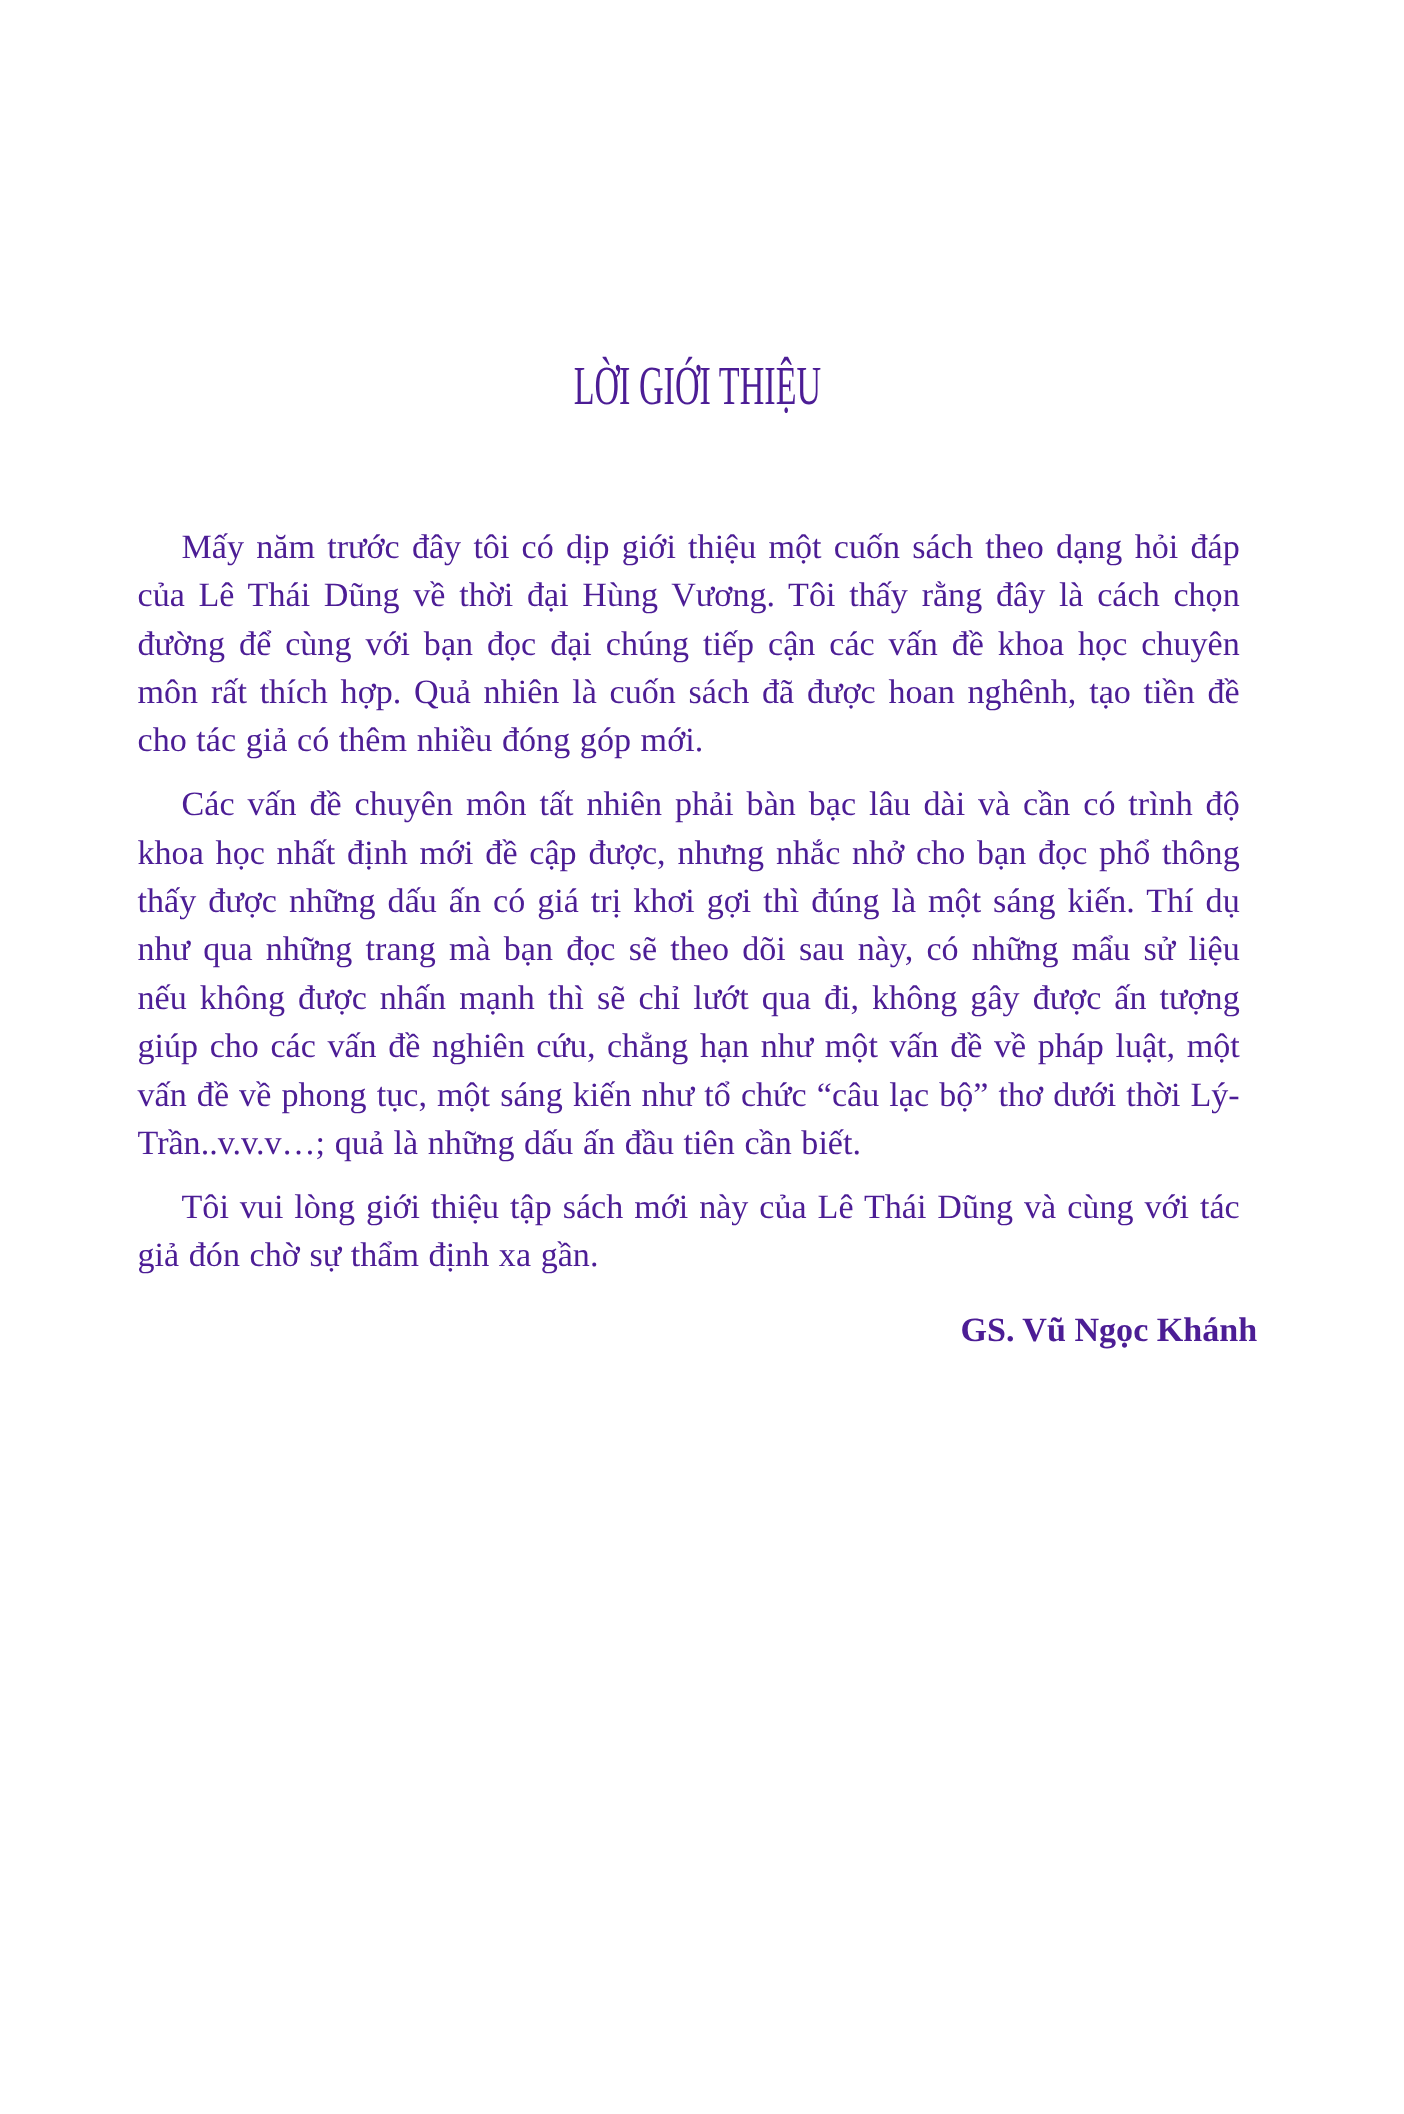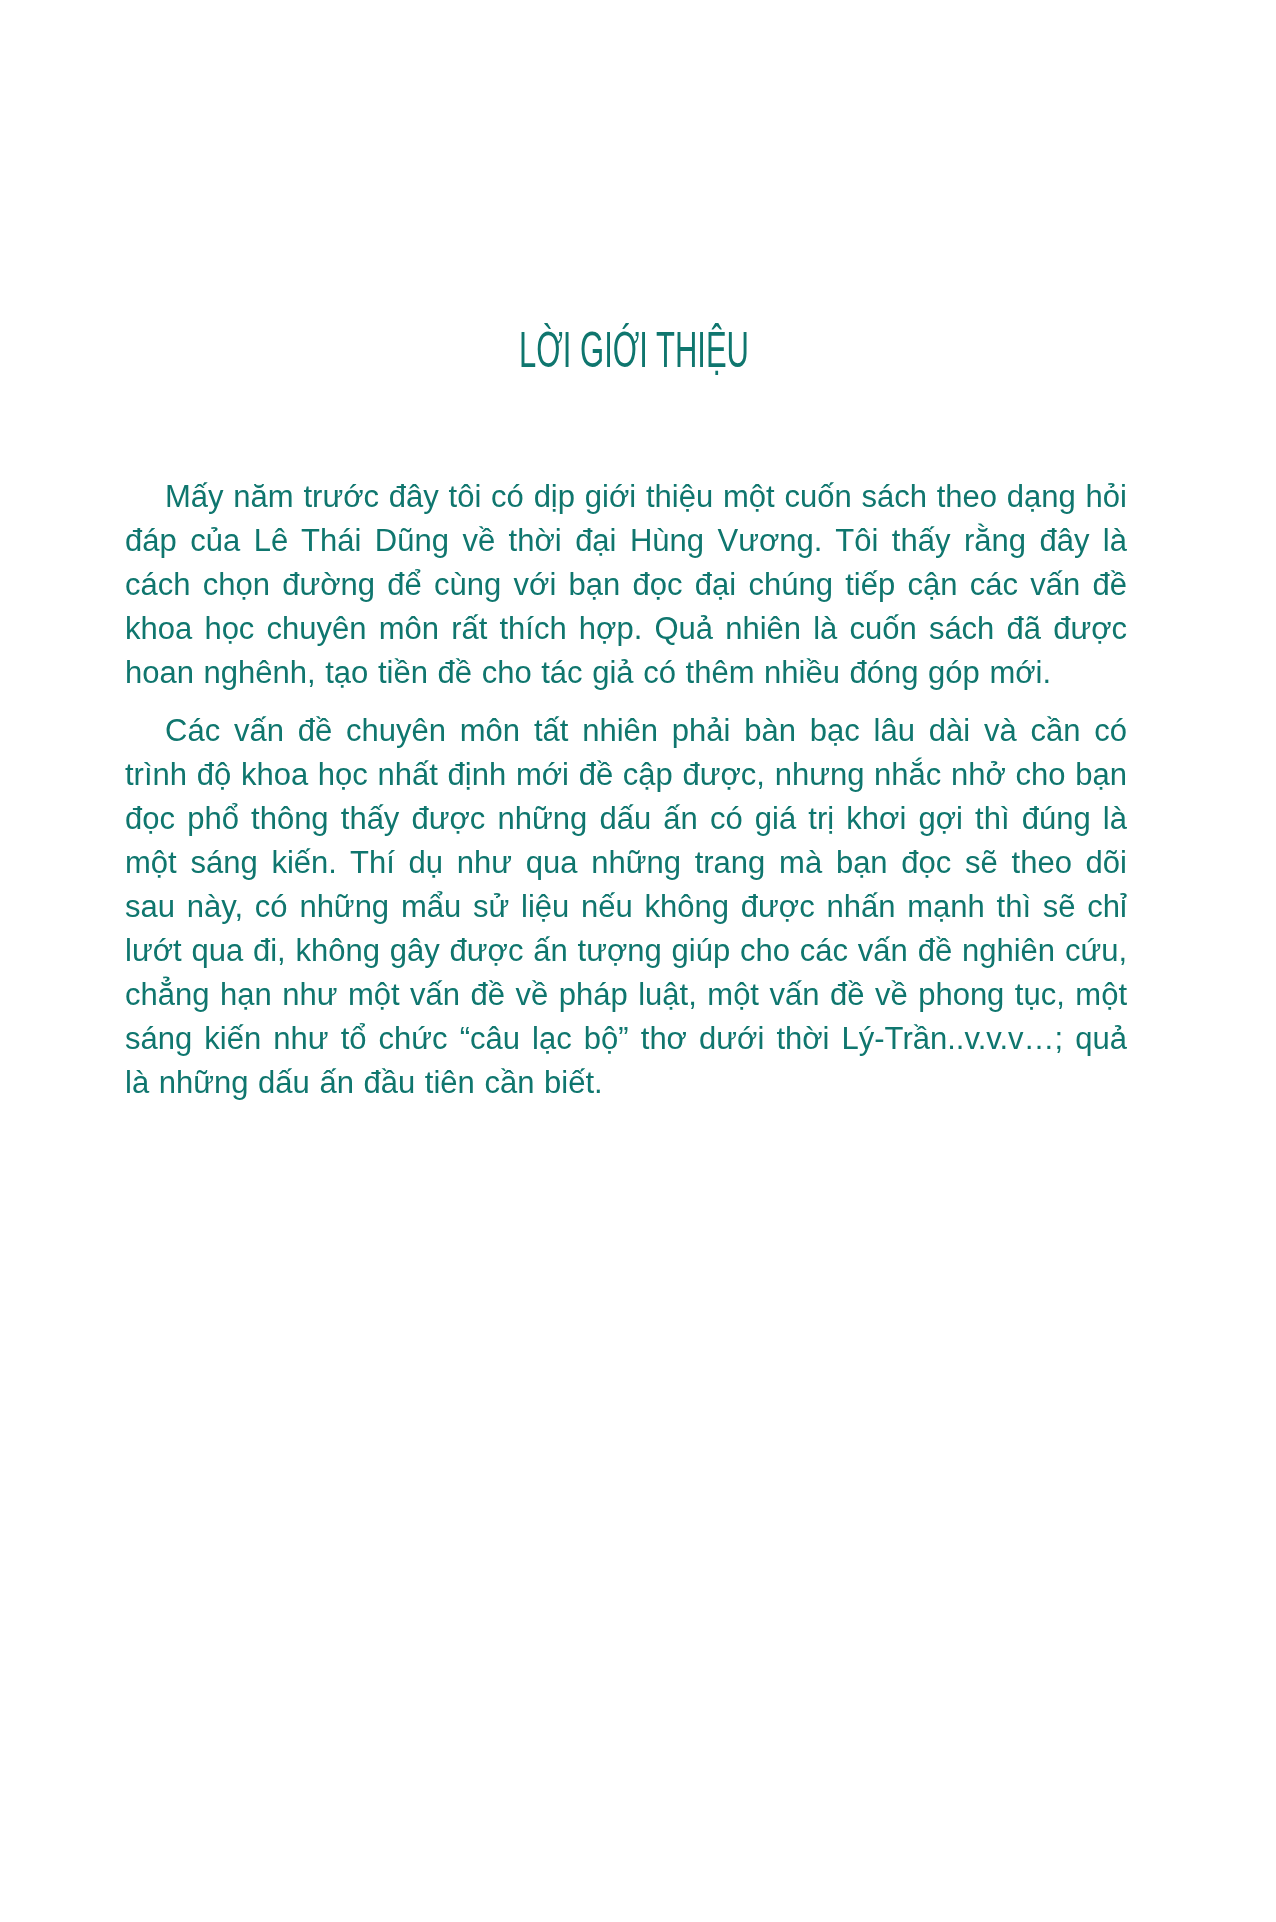--- a/index.html
+++ b/index.html
@@ -9,22 +9,22 @@
   body {
     width: 1276px;
     height: 1922px;
     background: #ffffff;
   }
   .page {
     position: relative;
     width: 1176px;
     height: 1922px;
     background: #ffffff;
-    color: #0f766e;
-    font-family: Liberation Sans, sans-serif;
+    color: #4c1d95;
+    font-family: Liberation Serif, serif;
     overflow: hidden;
   }
   .content {
     position: absolute;
     left: 125px;
     top: 0;
     width: 1018px;
   }
   .title {
     margin: 325px 0 100px 0;
@@ -53,14 +53,16 @@
   }
 </style>
 </head>
 <body>
 
 <div class="page">
   <div class="content">
     <h1 class="title">LỜI GIỚI THIỆU</h1>
     <p class="para">Mấy năm trước đây tôi có dịp giới thiệu một cuốn sách theo dạng hỏi đáp của Lê Thái Dũng về thời đại Hùng Vương. Tôi thấy rằng đây là cách chọn đường để cùng với bạn đọc đại chúng tiếp cận các vấn đề khoa học chuyên môn rất thích hợp. Quả nhiên là cuốn sách đã được hoan nghênh, tạo tiền đề cho tác giả có thêm nhiều đóng góp mới.</p>
     <p class="para">Các vấn đề chuyên môn tất nhiên phải bàn bạc lâu dài và cần có trình độ khoa học nhất định mới đề cập được, nhưng nhắc nhở cho bạn đọc phổ thông thấy được những dấu ấn có giá trị khơi gợi thì đúng là một sáng kiến. Thí dụ như qua những trang mà bạn đọc sẽ theo dõi sau này, có những mẩu sử liệu nếu không được nhấn mạnh thì sẽ chỉ lướt qua đi, không gây được ấn tượng giúp cho các vấn đề nghiên cứu, chẳng hạn như một vấn đề về pháp luật, một vấn đề về phong tục, một sáng kiến như tổ chức “câu lạc bộ” thơ dưới thời Lý-Trần..v.v.v…; quả là những dấu ấn đầu tiên cần biết.</p>
+    <p class="para">Tôi vui lòng giới thiệu tập sách mới này của Lê Thái Dũng và cùng với tác giả đón chờ sự thẩm định xa gần.</p>
+    <div class="signature">GS. Vũ Ngọc Khánh</div>
   </div>
 </div>
 
 </body></html>

